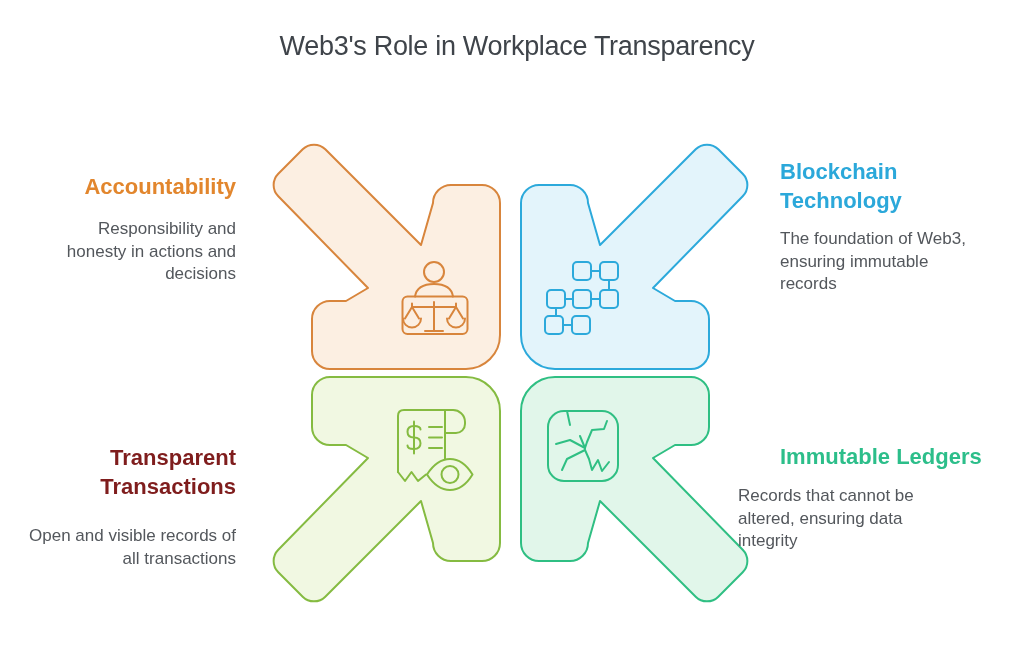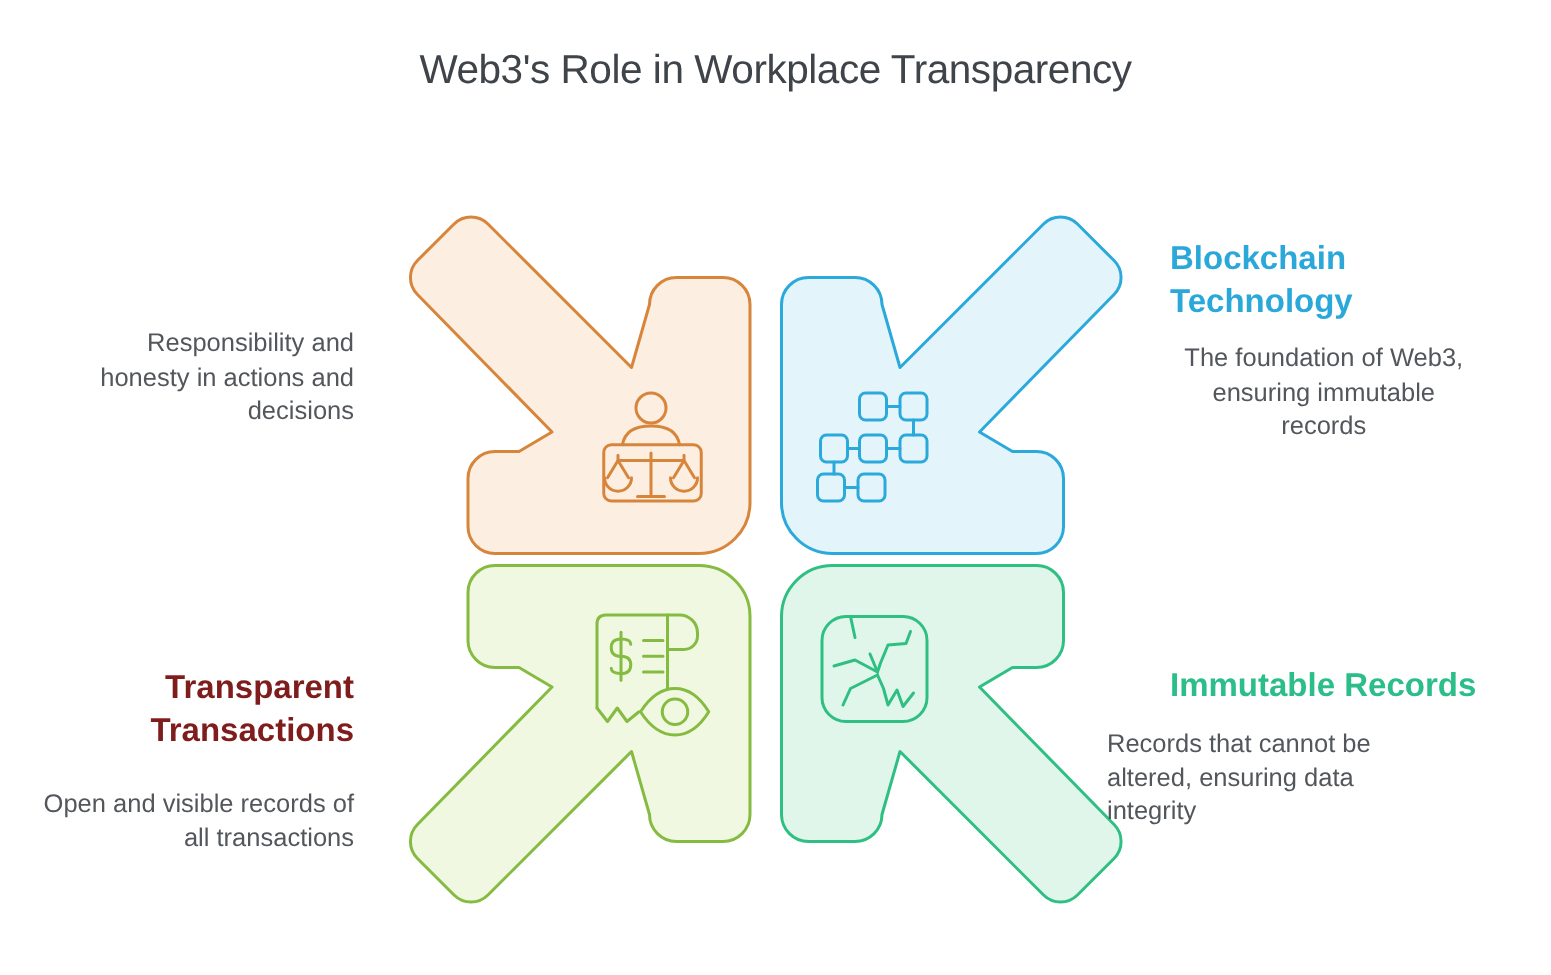--- a/index.html
+++ b/index.html
@@ -11,21 +11,21 @@
   .heading{font-weight:bold;font-size:22px;line-height:29px;}
   .desc{font-size:17px;line-height:22.5px;color:#53575c;}
   .ralign{text-align:right;}
   .c-orange{color:#e2862d;}
   .c-blue{color:#2ba8da;}
   .c-lgreen{color:#7f1d1d;}
   .c-mint{color:#2cbe8a;}
   .acc-h{left:31px;top:172px;width:205px;}
   .acc-d{left:41px;top:218px;width:195px;}
   .bt-h{left:780px;top:157px;width:150px;}
-  .bt-d{left:780px;top:228px;width:205px;text-align:center;}
+  .bt-d{left:780px;top:228px;width:205px;}
   .tt-h{left:76px;top:443px;width:160px;}
   .tt-d{left:28px;top:525px;width:208px;}
   .il-h{left:780px;top:442px;width:235px;}
   .il-d{left:738px;top:485px;width:200px;}
   svg{position:absolute;left:0;top:0;}
 </style>
 </head>
 <body>
 
 <div class="stage">
@@ -83,24 +83,25 @@
       <rect x="548" y="411" width="70" height="70" rx="16"></rect>
       <path d="M 567 411 L 570 425"></path>
       <path d="M 580 436 L 585 448"></path>
       <path d="M 607 421 L 604 429 L 592 430 L 587 442 L 585 448"></path>
       <path d="M 585 448 L 570 440 L 556 444"></path>
       <path d="M 585 450 L 567 459 L 562 470"></path>
       <path d="M 585 450 L 589 459 L 592 470 L 598 460 L 602 471 L 609 462"></path>
     </g>
   </svg>
 
+  <div class="quad heading ralign c-orange acc-h">Accountability</div>
   <div class="quad desc ralign acc-d">Responsibility and honesty in actions and decisions</div>
 
   <div class="quad heading c-blue bt-h">Blockchain Technology</div>
   <div class="quad desc bt-d">The foundation of Web3, ensuring immutable records</div>
 
   <div class="quad heading ralign c-lgreen tt-h">Transparent Transactions</div>
   <div class="quad desc ralign tt-d">Open and visible records of all transactions</div>
 
-  <div class="quad heading c-mint il-h">Immutable Records</div>
+  <div class="quad heading c-mint il-h">Immutable Ledgers</div>
   <div class="quad desc il-d">Records that cannot be altered, ensuring data integrity</div>
 
 </div>
 
 </body></html>

